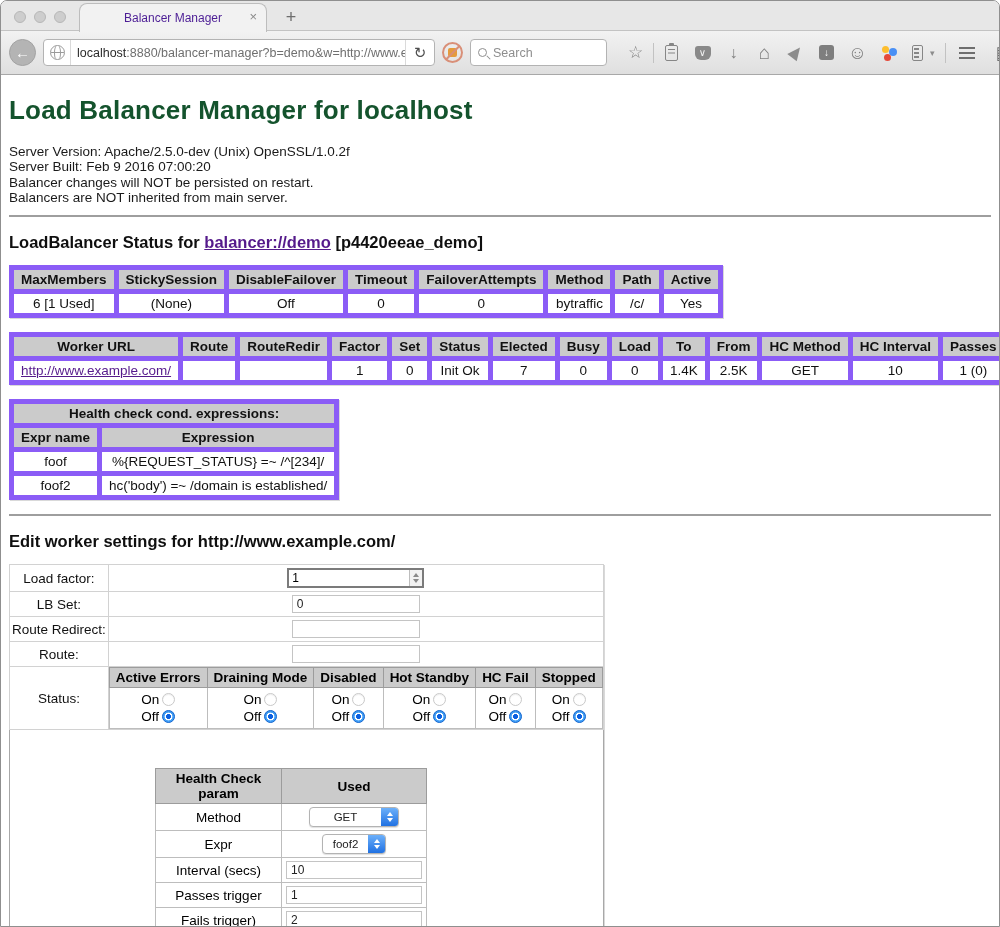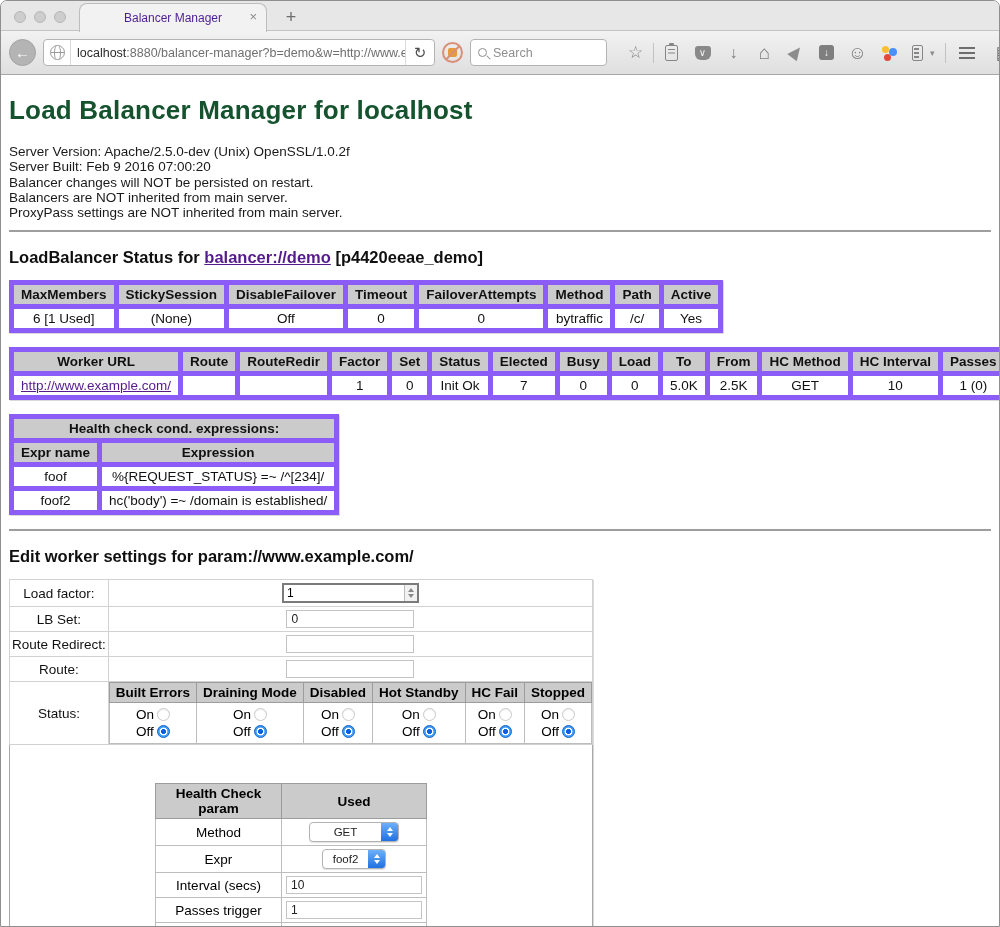--- a/index.html
+++ b/index.html
@@ -176,21 +176,20 @@
   </div>
 
   <div class="content">
     <h1 class="pg-title">Load Balancer Manager for localhost</h1>
 
     <div class="info">
       <div>Server Version: Apache/2.5.0-dev (Unix) OpenSSL/1.0.2f</div>
       <div>Server Built: Feb 9 2016 07:00:20</div>
       <div>Balancer changes will NOT be persisted on restart.</div>
       <div>Balancers are NOT inherited from main server.</div>
-      <div>ProxyPass settings are NOT inherited from main server.</div>
     </div>
 
     <hr class="rule">
 
     <h3 class="sec"><span>LoadBalancer Status for </span><a class="vlink" href="#">balancer://demo</a><span> [p4420eeae_demo]</span></h3>
 
     <table class="tbl" id="balancer-table">
       <tbody>
       <tr>
         <th>MaxMembers</th>
@@ -239,21 +238,21 @@
       <tr>
         <td class="cell-left"><a class="vlink" href="#">http://www.example.com/</a></td>
         <td></td>
         <td></td>
         <td>1</td>
         <td>0</td>
         <td>Init Ok</td>
         <td>7</td>
         <td>0</td>
         <td>0</td>
-        <td>5.0K</td>
+        <td>1.4K</td>
         <td>2.5K</td>
         <td>GET</td>
         <td>10</td>
         <td>1 (0)</td>
         <td>2 (0)</td>
         <td></td>
 
       </tr>
       </tbody>
     </table>
@@ -273,21 +272,21 @@
       </tr>
       <tr>
         <td>foof2</td>
         <td class="cell-left">hc('body') =~ /domain is established/</td>
       </tr>
       </tbody>
     </table>
 
     <hr class="rule">
 
-    <h3 class="sec">Edit worker settings for param://www.example.com/</h3>
+    <h3 class="sec">Edit worker settings for http://www.example.com/</h3>
 
     <table class="formtbl">
       <tbody>
       <tr>
         <td class="flabel">Load factor:</td>
         <td class="fvalue">
           <span class="numwrap">
             <input type="text" value="1" style="">
             <span class="stepper">
                   <span class="st-up"></span>
@@ -307,21 +306,21 @@
       <tr>
         <td class="flabel">Route:</td>
         <td class="fvalue"><input class="txt" type="text" value="" style=""></td>
       </tr>
       <tr>
         <td class="flabel">Status:</td>
         <td style="padding:0;">
           <table class="statustbl">
             <tbody>
             <tr>
-              <th>Built Errors</th>
+              <th>Active Errors</th>
               <th>Draining Mode</th>
               <th>Disabled</th>
               <th>Hot Standby</th>
               <th>HC Fail</th>
               <th>Stopped</th>
             </tr>
             <tr>
               <td>
                 <div class="radio-line">
                         <span>On</span>

